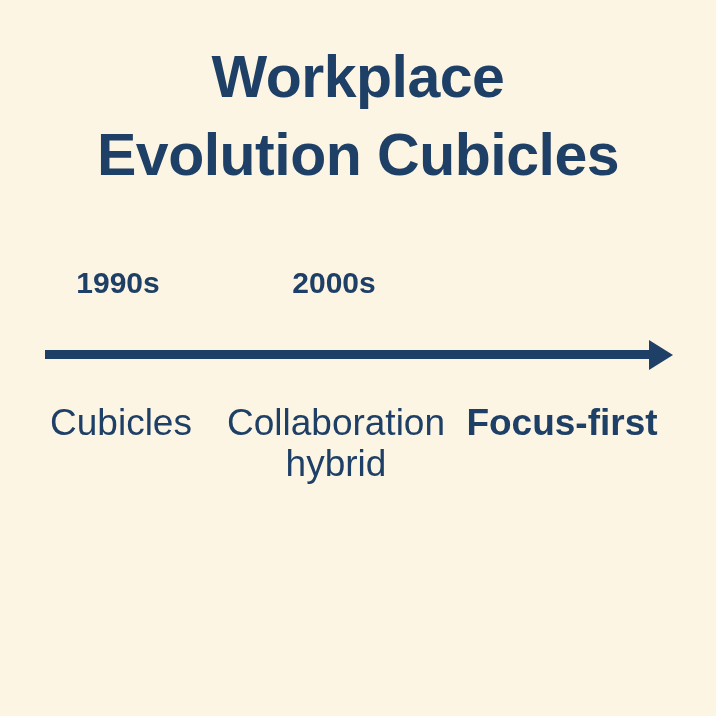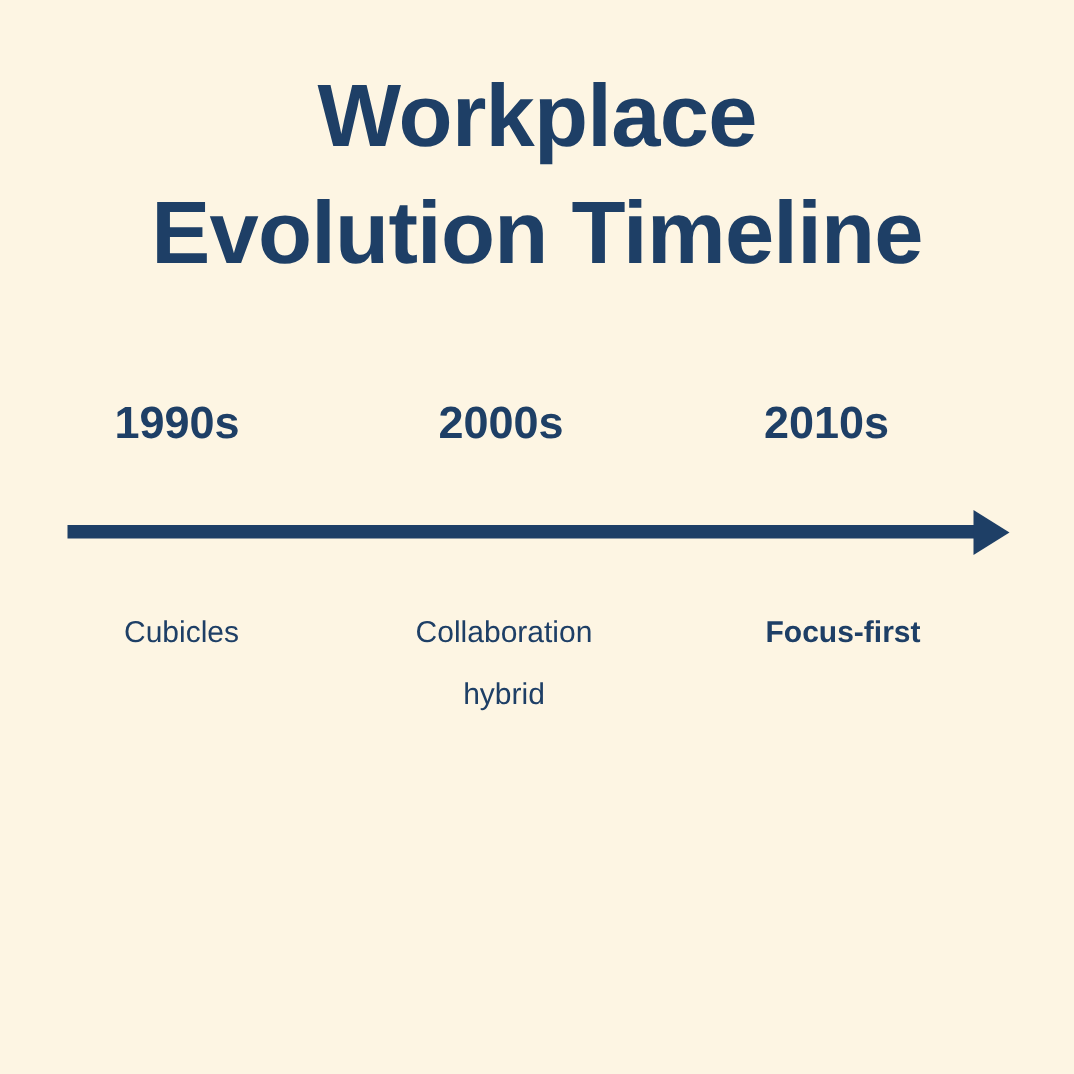--- a/index.html
+++ b/index.html
@@ -82,48 +82,47 @@
     height: 0;
     border-top: 15px solid transparent;
     border-bottom: 15px solid transparent;
     border-left: 24px solid #1e3f66;
   }
 
   
   .caption {
     position: absolute;
     top: 402px;
-    font-size: 20px;
+    font-size: 37px;
     font-weight: normal;
     line-height: 41px;
     color: #1e3f66;
     text-align: center;
     transform: translateX(-50%);
   }
   #caption-1990s { width: 200px; }
   #caption-2000s { width: 222px; }
   #caption-2010s { width: 232px; font-weight: bold; }
 </style>
 </head>
 <body>
 
 <div id="canvas">
 
   <div id="title-block">
     <span class="title-line">Workplace</span>
-    <span class="title-line">Evolution Timeline</span>
+    <span class="title-line">Evolution Cubicles</span>
   </div>
 
   <div id="timeline">
 
     <div class="decade-label" id="decade-1990s" style="left:118px;">1990s</div>
 
     <div class="decade-label" id="decade-2000s" style="left:334px;">2000s</div>
 
-    <div class="decade-label" id="decade-2010s" style="left:551px;">2010s</div>
 
     <div id="arrow">
       <div id="arrow-shaft"></div>
       <div id="arrow-head"></div>
     </div>
 
     <div class="caption" id="caption-1990s" style="left:121px;">
       <div>Cubicles</div>
     </div>
 

